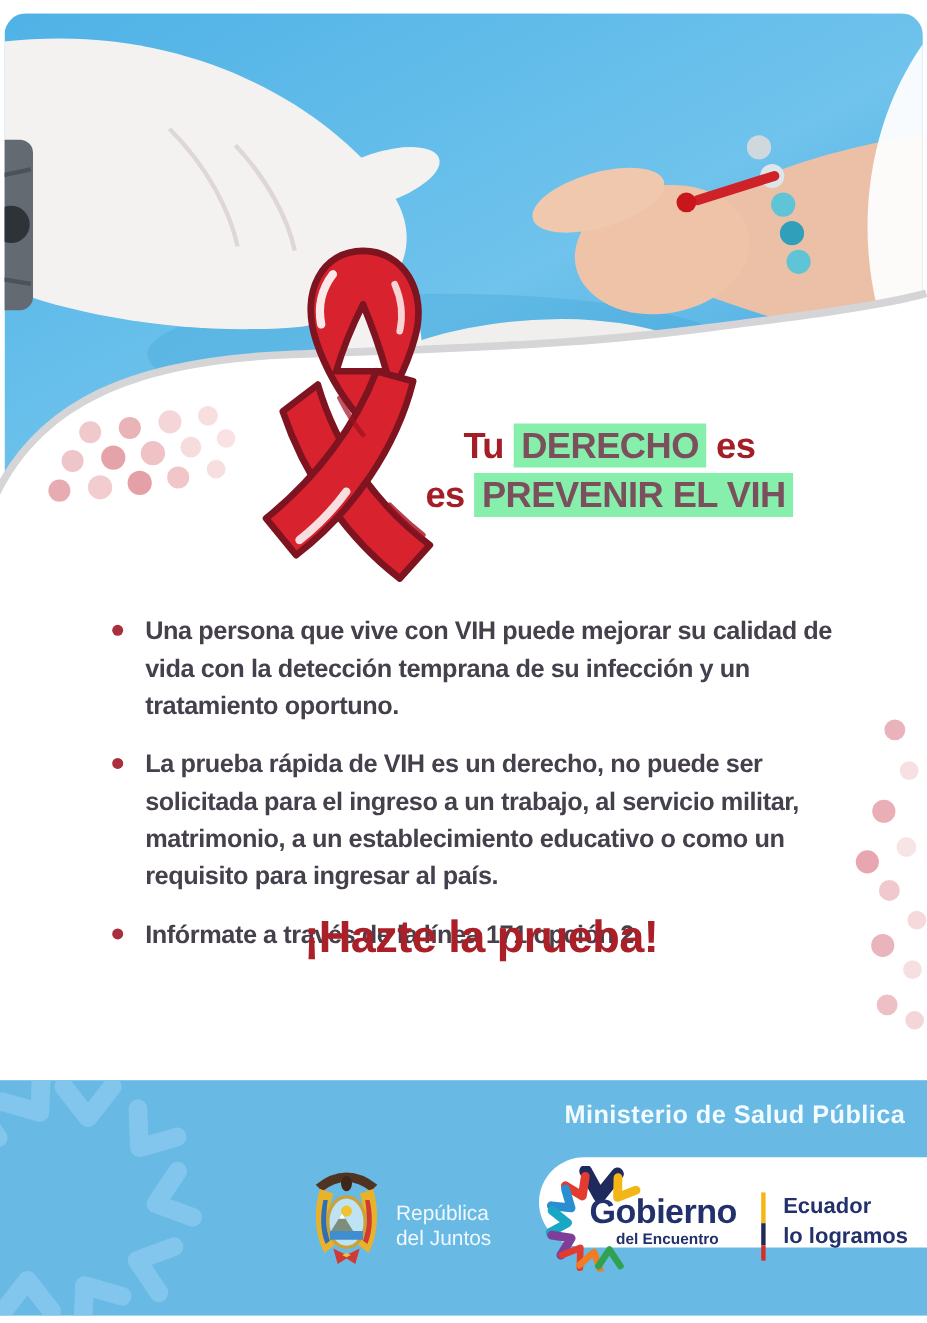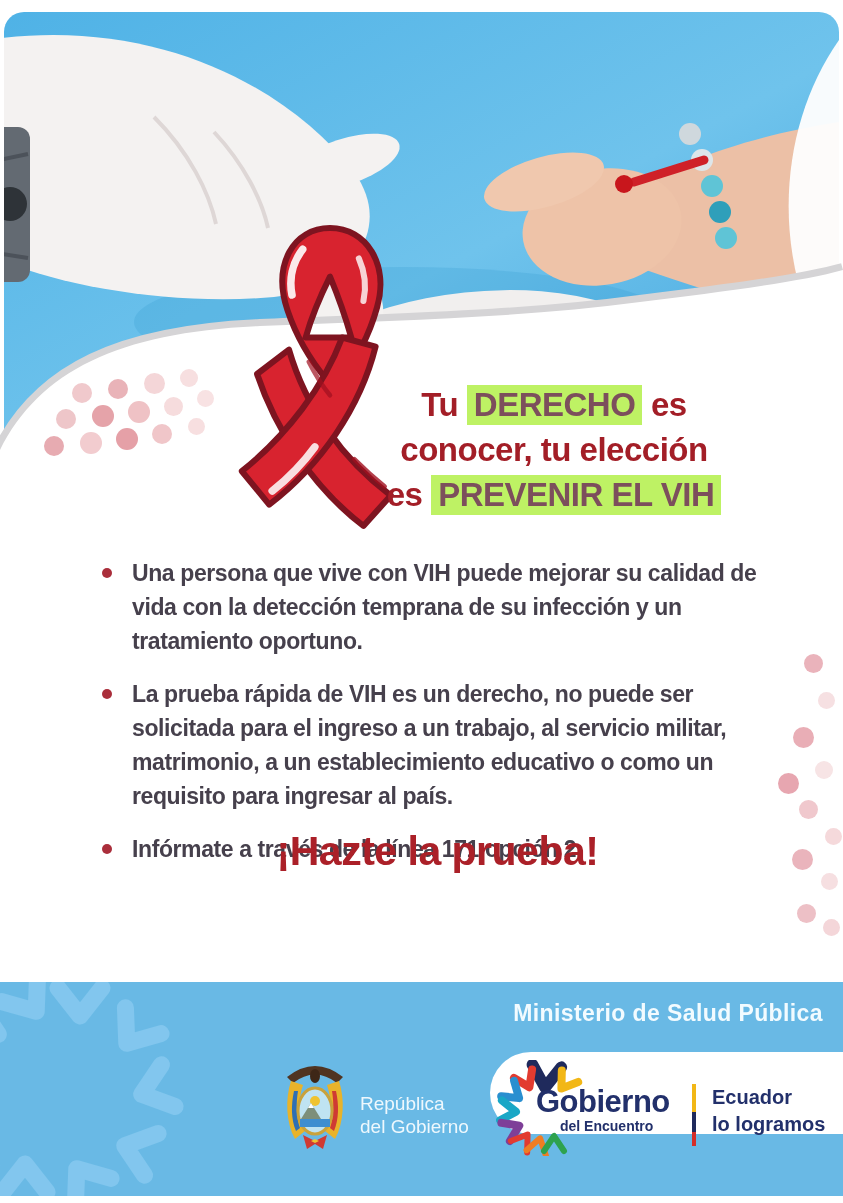--- a/index.html
+++ b/index.html
@@ -15,21 +15,21 @@
 
   
   .ribbon{position:absolute;left:162px;top:222px;width:336px;height:310px;z-index:4;}
 
   
   .dot{position:absolute;border-radius:50%;z-index:3;}
 
   
   .title{position:absolute;left:328px;top:382px;width:452px;text-align:center;z-index:5;
          font-weight:bold;font-size:33px;line-height:45px;letter-spacing:-0.5px;color:#a31e27;}
-  .title .hl{background:#bef264;color:#7c4f5c;padding:1px 7px 2px 7px;}
+  .title .hl{background:#86efac;color:#7c4f5c;padding:1px 7px 2px 7px;}
 
   
   .bullets{position:absolute;left:100px;top:556px;width:676px;z-index:5;list-style:none;margin:0;padding:0;}
   .bullets li{position:relative;padding-left:32px;margin-bottom:19px;
               font-weight:bold;font-size:23px;line-height:34px;letter-spacing:-0.4px;color:#46404c;}
   .bullets .marker{position:absolute;left:2px;top:12px;width:10px;height:10px;border-radius:50%;background:#aa2e3b;}
 
   
   .cta{position:absolute;left:16px;top:828px;width:843px;text-align:center;z-index:5;
        font-weight:bold;font-size:41px;letter-spacing:-0.5px;color:#ab2028;}
@@ -155,23 +155,20 @@
     <path d="M96,92 C100,100 105,108 110,114" stroke="#a0101f" stroke-width="3" stroke-linecap="round" fill="none" opacity="0.7"></path>
   </svg>
 
   <div class="title">
     <div>
       <span>Tu</span>
       <span class="hl">DERECHO</span>
       <span>es</span>
     </div>
     <div>
-      <span>conocer, tu elección</span>
-    </div>
-    <div>
       <span>es</span>
       <span class="hl">PREVENIR EL VIH</span>
     </div>
   </div>
 
   <ul class="bullets">
     <li>
       <span class="marker"></span>
       <span>Una persona que vive con VIH puede mejorar su calidad de vida con la detección temprana de su infección y un tratamiento oportuno.</span>
     </li>
@@ -217,21 +214,21 @@
       <circle cx="32" cy="40" r="5" fill="#f0c330"></circle>
       <path d="M18,58 L28,42 L38,58 Z" fill="#7d8f7a"></path>
       <path d="M25,47 L28,42 L31,47 Z" fill="#ffffff"></path>
       <path d="M17,58 h30 v8 h-30 Z" fill="#3e8ed0"></path>
       <path d="M20,74 L32,80 L44,74 L40,88 L32,83 L24,88 Z" fill="#cf3a33"></path>
       <path d="M28,80 L32,82 L36,80 L32,78 Z" fill="#f0c330"></path>
     </svg>
 
     <div class="republic">
       <div>República</div>
-      <div>del Gobierno</div>
+      <div>del Juntos</div>
     </div>
 
     <div class="pill">
       <svg class="starburst" viewBox="-48 -48 96 96">
         <g fill="none" stroke-linecap="round" stroke-linejoin="round" stroke-width="8">
           <path d="M-10,-7 L0,8 L10,-7" transform="translate(2,-32) rotate(5) scale(1.45)" stroke="#1f2a5c"></path>
           <path d="M-10,-7 L0,8 L10,-7" transform="translate(22,-26) rotate(35)" stroke="#f2b716"></path>
           <path d="M-10,-7 L0,8 L10,-7" transform="translate(-18,-28) rotate(-25)" stroke="#e23b30"></path>
           <path d="M-10,-7 L0,8 L10,-7" transform="translate(-31,-15) rotate(-50)" stroke="#2a8fd0"></path>
           <path d="M-10,-7 L0,8 L10,-7" transform="translate(-36,3) rotate(-85)" stroke="#19a7c6"></path>

